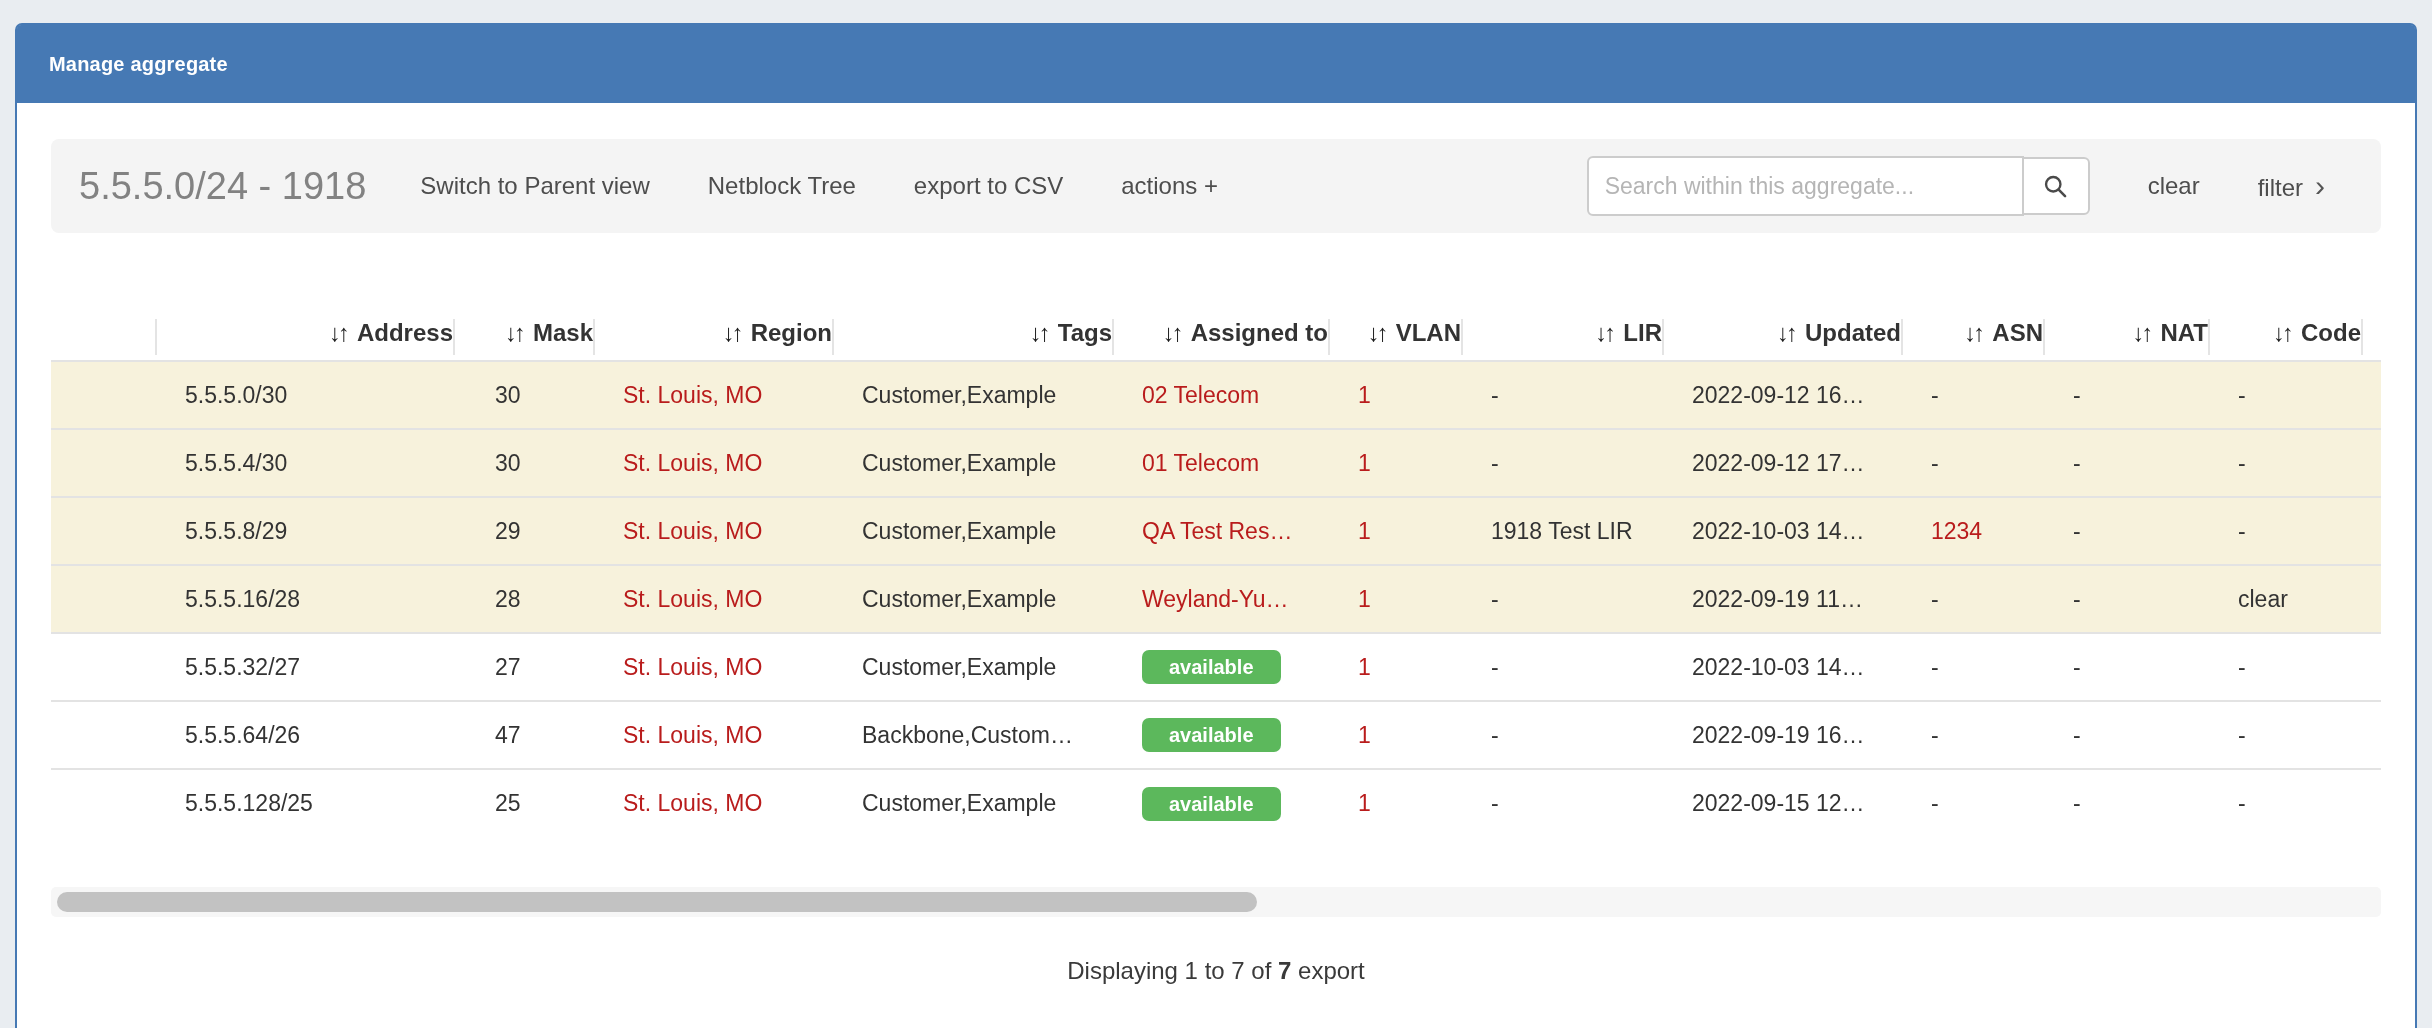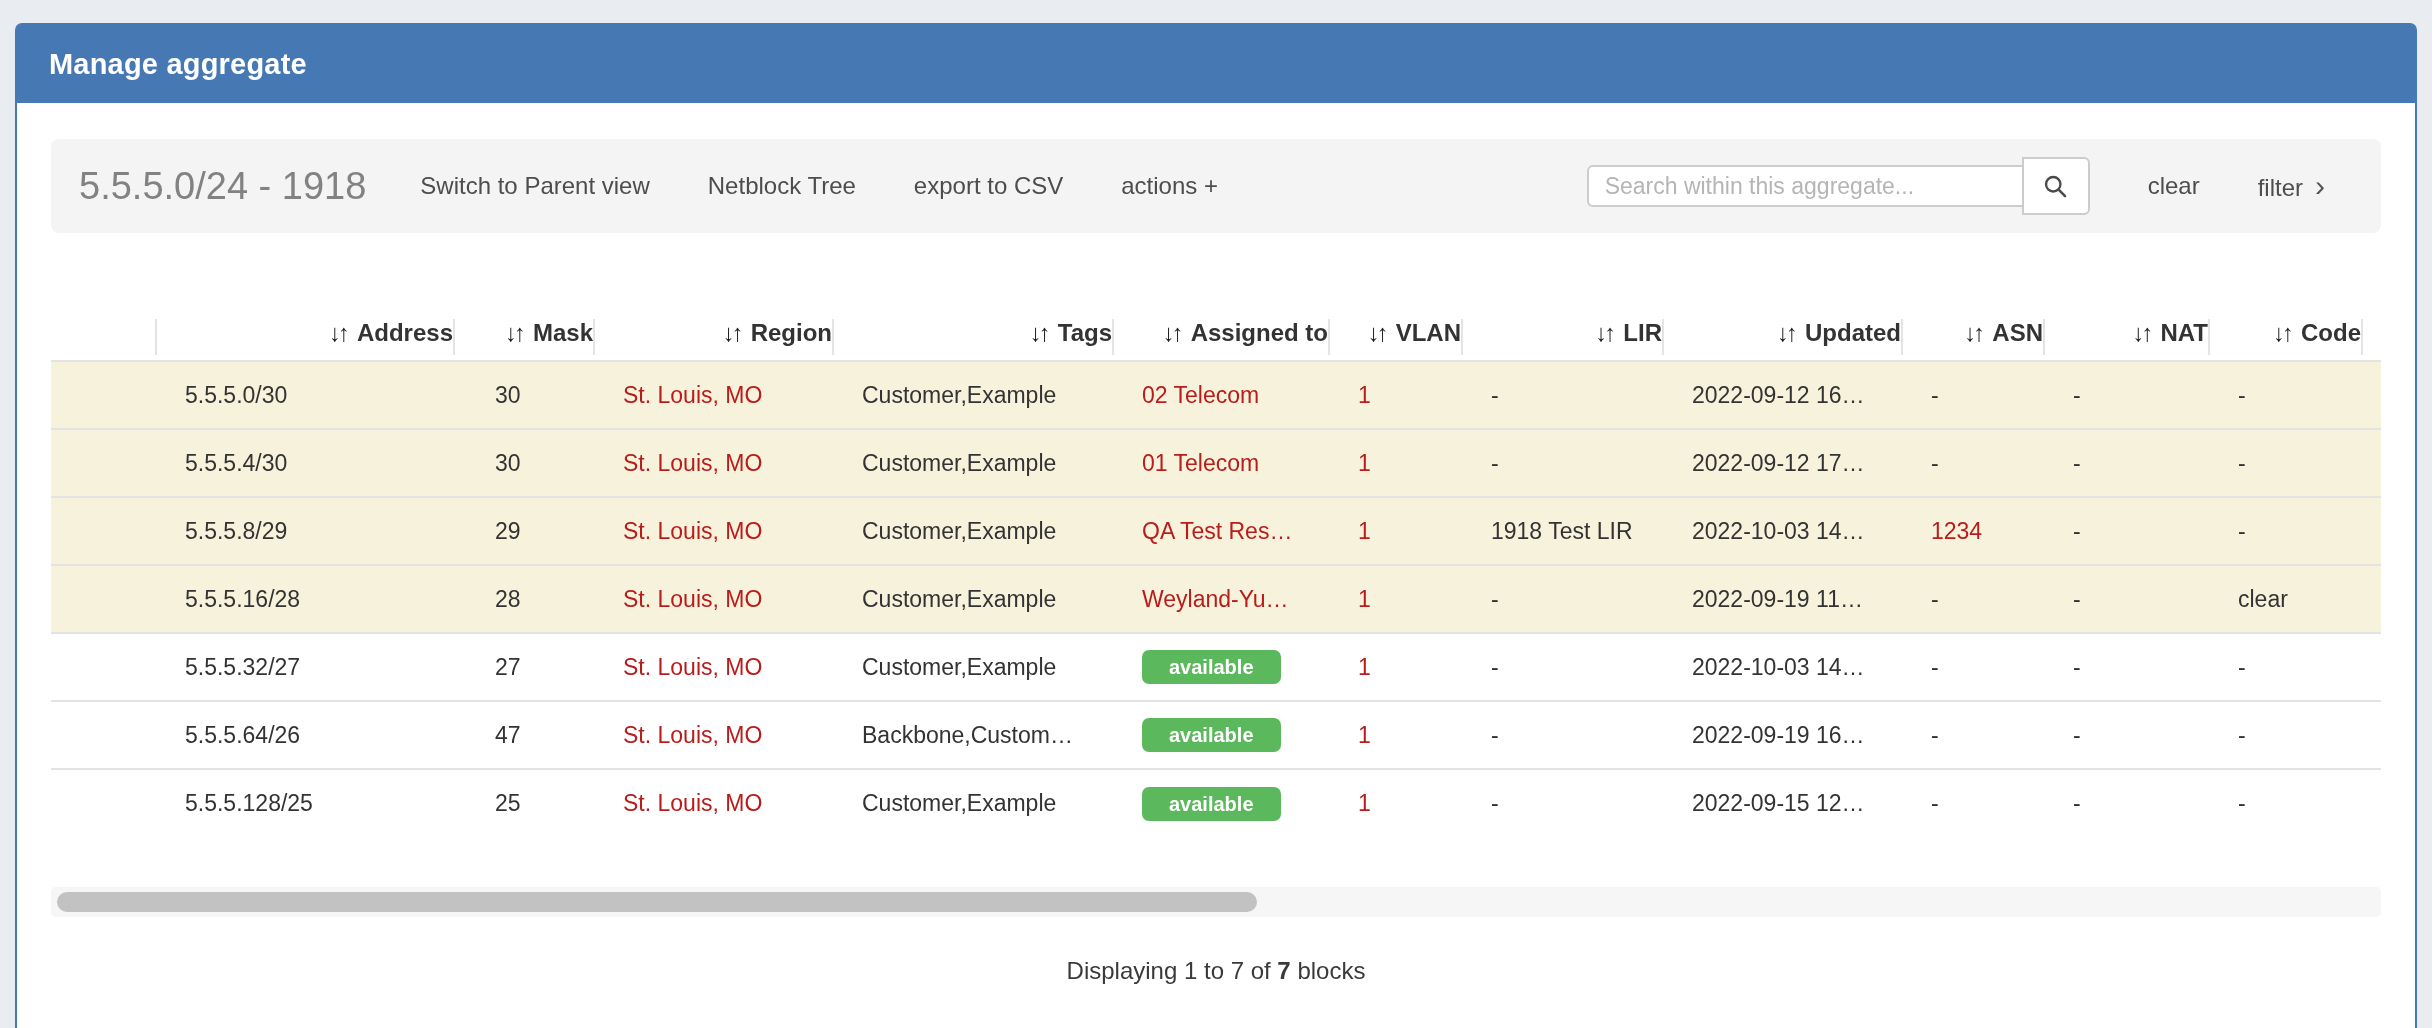--- a/index.html
+++ b/index.html
@@ -5,31 +5,31 @@
   * { margin:0; padding:0; box-sizing:border-box; }
   html,body { width:2432px; height:1028px; overflow:hidden;
     font-family:"Liberation Sans","DejaVu Sans",sans-serif;
     background:#e9edf1; }
 
   .panel { position:absolute; left:15px; top:23px; width:2402px; height:1100px;
     background:#ffffff; border:2px solid #4679b4; border-radius:7px 7px 0 0; }
 
   .panel-heading { height:78px; background:#4679b4; border-radius:4px 4px 0 0;
     display:flex; align-items:center; padding-left:32px; }
-  .panel-title { color:#ffffff; font-size:29px; font-weight:700; letter-spacing:0.2px; }
+  .panel-title { color:#ffffff; font-size:20px; font-weight:700; letter-spacing:0.2px; }
 
   .panel-body { padding:36px 34px 0 34px; }
 
   
   .toolbar { height:94px; background:#f4f4f4; border-radius:8px;
     display:flex; align-items:center; padding:0 56px 0 28px; gap:58px; }
   .agg-label { font-size:38px; color:#828282; white-space:nowrap; margin-right:-4px; }
   .tool-link { font-size:24px; color:#4d4d4d; text-decoration:none; white-space:nowrap; cursor:pointer; }
   .search-group { margin-left:auto; display:flex; align-items:center; }
-  .search-input { width:437px; height:42px; border:2px solid #cccccc; border-radius:6px 0 0 6px;
+  .search-input { width:437px; height:60px; border:2px solid #cccccc; border-radius:6px 0 0 6px;
     font-size:23px; padding:0 16px; color:#333; background:#fff; outline:none;
     font-family:"Liberation Sans","DejaVu Sans",sans-serif; }
   .search-input::placeholder { color:#b5b5b5; }
   .search-btn { width:68px; height:58px; margin-left:-2px; background:#ffffff;
     border:2px solid #cccccc; border-radius:0 6px 6px 0; display:flex;
     align-items:center; justify-content:center; cursor:pointer; }
   .clear-link, .filter-link { font-size:24px; color:#4d4d4d; text-decoration:none; white-space:nowrap; cursor:pointer; }
   .filter-chevron { font-size:30px; color:#555; margin-left:12px; font-weight:400; }
 
   
@@ -233,16 +233,16 @@
               <td class="td-extra"></td>
             </tr>
           </tbody>
       </table>
     </div>
 
     <div class="hscrollbar">
       <div class="hscroll-thumb"></div>
     </div>
 
-    <div class="footer-count"><span>Displaying 1 to 7 of </span><b>7</b><span> blocks</span></div>
+    <div class="footer-count"><span>Displaying 1 to 7 of </span><b>7</b><span> export</span></div>
 
   </div>
 </div>
 
 </body></html>

